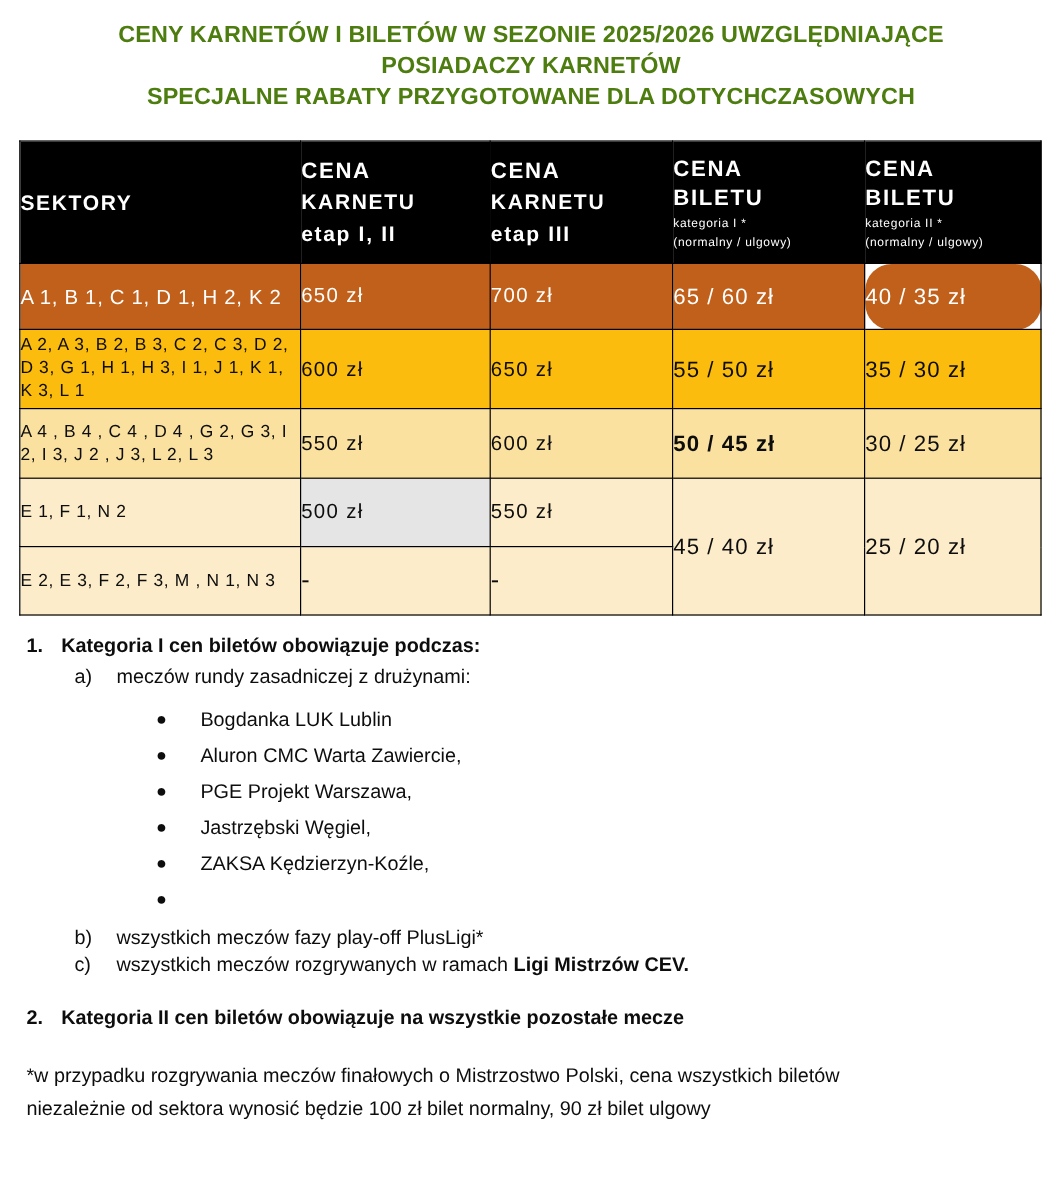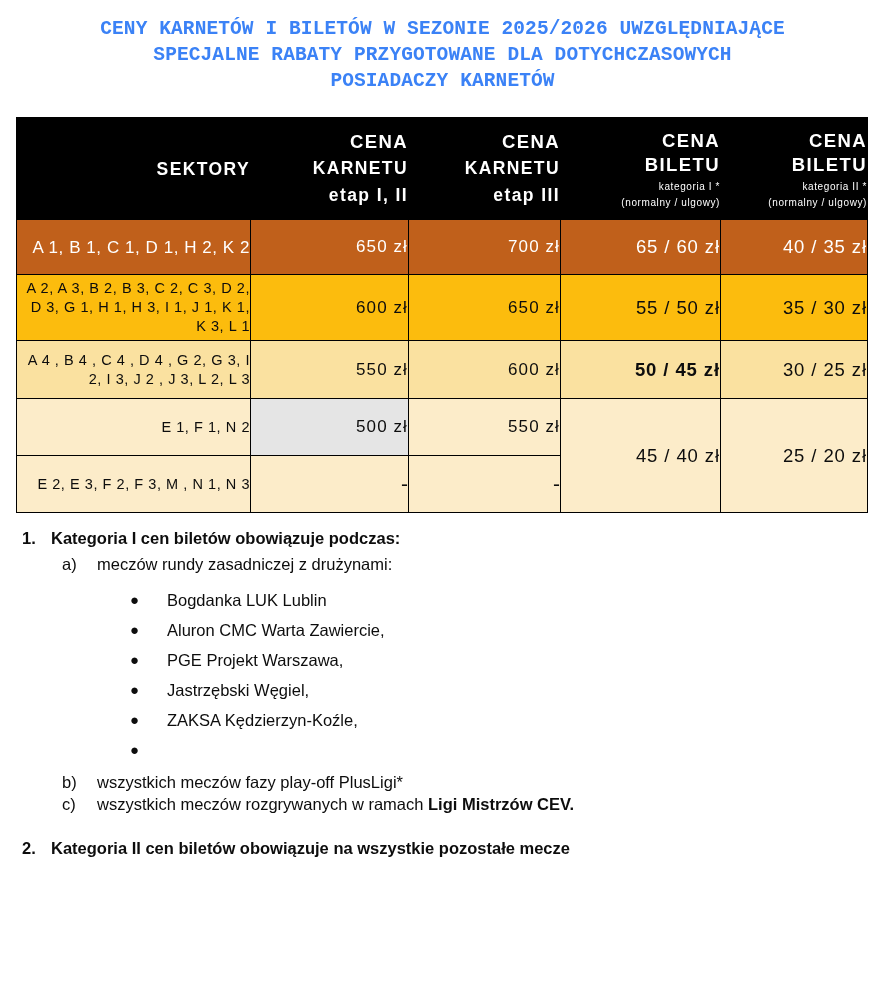--- a/index.html
+++ b/index.html
@@ -11,27 +11,27 @@
     width: 885px;
     height: 1001px;
     overflow: hidden;
     font-family: "Liberation Sans", sans-serif;
     color: #0d0d0d;
     position: relative;
   }
 
   
   .doc-title {
-    font-family: Liberation Mono, monospace;
+    font-family: Liberation Sans, sans-serif;
     font-weight: bold;
     font-size: 19.5px;
     line-height: 26px;
     text-align: center;
     letter-spacing: 0.1px;
-    color: #3b82f6;
+    color: #4d7c0f;
     padding: 16px 40px 0 40px;
     box-sizing: border-box;
   }
   .doc-title span { display: block; }
 
   
   .price-table-wrap {
     position: absolute;
     left: 16px;
     top: 117px;
@@ -40,21 +40,21 @@
   table.price-table {
     border-collapse: collapse;
     width: 851px;
     table-layout: fixed;
     border: 1.5px solid #000000;
   }
   table.price-table td, table.price-table th {
     border: 1.2px solid #000000;
     padding: 0;
     vertical-align: middle;
-    text-align: right;
+    text-align: left;
   }
   col.c-sekt   { width: 234px; }
   col.c-k12    { width: 158px; }
   col.c-k3     { width: 152px; }
   col.c-b1     { width: 160px; }
   col.c-b2     { width: 147px; }
 
   
   tr.head-row th {
     background: #000000;
@@ -174,22 +174,22 @@
     padding-left: 10px;
   }
   .footnote div { white-space: nowrap; }
   b { font-weight: bold; }
 </style>
 </head>
 <body>
 
 <div class="doc-title">
   <span>CENY KARNETÓW I BILETÓW W SEZONIE 2025/2026 UWZGLĘDNIAJĄCE</span>
+  <span>POSIADACZY KARNETÓW</span>
   <span>SPECJALNE RABATY PRZYGOTOWANE DLA DOTYCHCZASOWYCH</span>
-  <span>POSIADACZY KARNETÓW</span>
 </div>
 
 <div class="price-table-wrap">
   <table class="price-table">
     <colgroup>
       <col class="c-sekt">
         <col class="c-k12">
         <col class="c-k3">
         <col class="c-b1">
         <col class="c-b2">
@@ -222,21 +222,21 @@
           <div class="h-small">(normalny / ulgowy)</div>
         </th>
       </tr>
     </thead>
     <tbody>
       <tr class="row-1">
         <td class="sekt" style="background: rgb(192, 96, 27); color: rgb(255, 255, 255);">A 1, B 1, C 1, D 1, H 2, K 2</td>
         <td class="price" style="background: rgb(192, 96, 27); color: rgb(255, 255, 255);">650 zł</td>
         <td class="price" style="background: rgb(192, 96, 27); color: rgb(255, 255, 255);">700 zł</td>
         <td class="ticket" style="background: rgb(192, 96, 27); color: rgb(255, 255, 255);">65 / 60 zł</td>
-        <td class="ticket" style="background: rgb(192, 96, 27); color: rgb(255, 255, 255);">40 / 35 zł</td>
+        <td class="ticket" style="background: rgb(192, 96, 27); color: rgb(255, 255, 255); border-radius: 22px;">40 / 35 zł</td>
       </tr>
       <tr class="row-2">
         <td class="sekt" style="background: rgb(252, 188, 13); color: rgb(13, 13, 13);">A 2, A 3, B 2, B 3, C 2, C 3, D 2, D 3, G 1, H 1, H 3, I 1, J 1, K 1, K 3, L 1</td>
         <td class="price" style="background: rgb(252, 188, 13); color: rgb(13, 13, 13);">600 zł</td>
         <td class="price" style="background: rgb(252, 188, 13); color: rgb(13, 13, 13);">650 zł</td>
         <td class="ticket" style="background: rgb(252, 188, 13); color: rgb(13, 13, 13);">55 / 50 zł</td>
         <td class="ticket" style="background: rgb(252, 188, 13); color: rgb(13, 13, 13);">35 / 30 zł</td>
       </tr>
       <tr class="row-3">
         <td class="sekt" style="background: rgb(250, 225, 160); color: rgb(13, 13, 13);">A 4 , B 4 , C 4 , D 4 , G 2, G 3, I 2, I 3, J 2 , J 3, L 2, L 3</td>
@@ -308,13 +308,17 @@
       <span class="marker">c)</span>
       <span class="txt"><span>wszystkich meczów rozgrywanych w ramach </span><b>Ligi Mistrzów CEV.</b></span>
     </div>
   </div>
 
   <div class="num-item item2">
     <span class="marker">2.</span>
     <span class="txt">Kategoria II cen biletów obowiązuje na wszystkie pozostałe mecze</span>
   </div>
 
+  <div class="footnote">
+    <div>*w przypadku rozgrywania meczów finałowych o Mistrzostwo Polski, cena wszystkich biletów</div>
+    <div>niezależnie od sektora wynosić będzie 100 zł bilet normalny, 90 zł bilet ulgowy</div>
+  </div>
 </div>
 
 </body></html>

